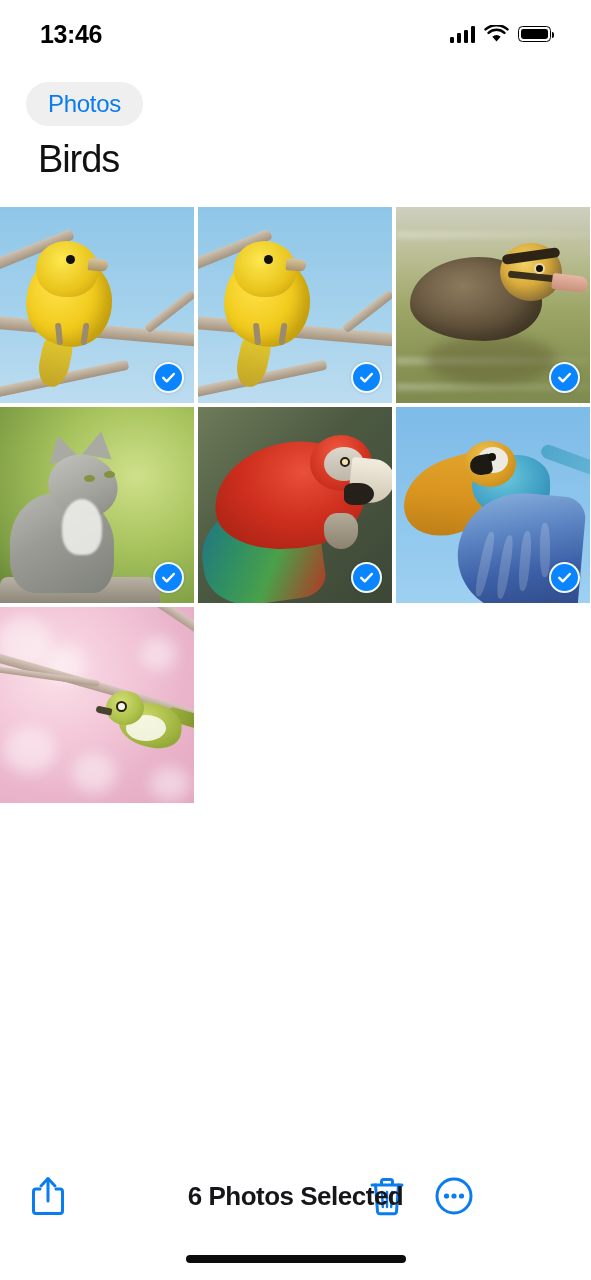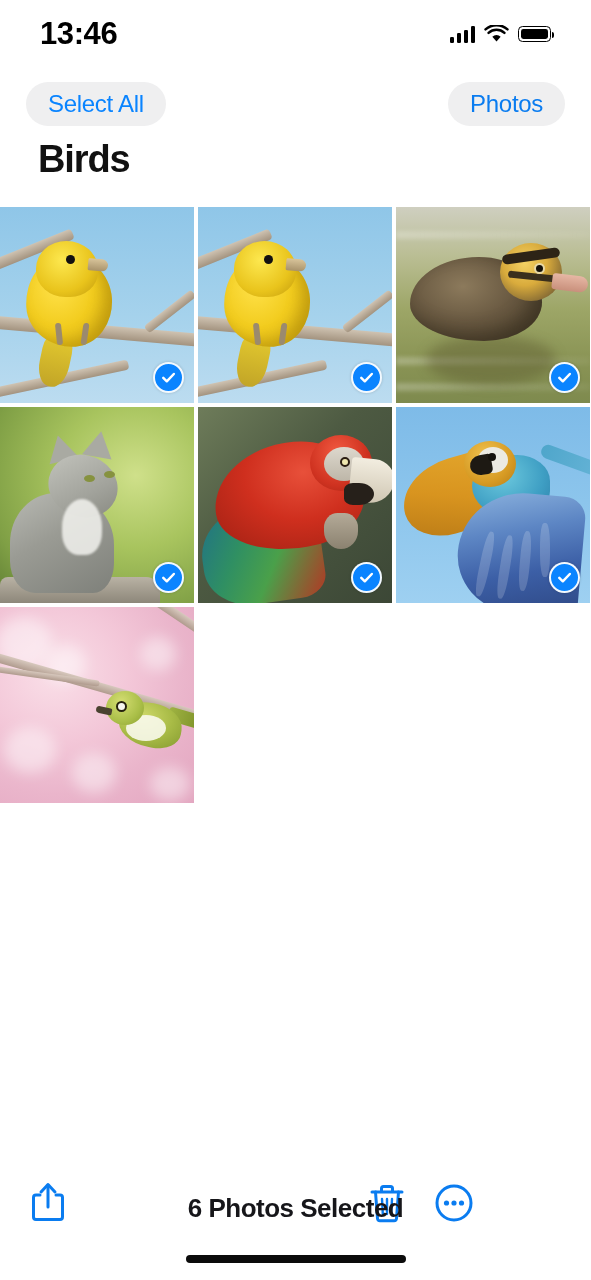--- a/index.html
+++ b/index.html
@@ -12,21 +12,21 @@
   }
   .screen { position:relative; width:591px; height:1280px; background:#fff; }
 
   
   .statusbar {
     position:absolute; top:0; left:0; width:591px; height:62px;
     display:flex; align-items:center; justify-content:space-between;
     padding:0 40px 0 40px;
   }
   .status-time {
-    font-size:31px; font-weight:600; color:#000; letter-spacing:-0.4px;
+    font-size:25px; font-weight:600; color:#000; letter-spacing:-0.4px;
     padding-top:6px;
   }
   .status-icons { display:flex; align-items:center; gap:9px; padding-top:6px; }
   .signal { display:flex; align-items:flex-end; gap:2.5px; height:17px; }
   .signal i { display:block; width:4.5px; background:#000; border-radius:1.2px; }
   .signal i:nth-child(1){ height:6px; }
   .signal i:nth-child(2){ height:9.5px; }
   .signal i:nth-child(3){ height:13px; }
   .signal i:nth-child(4){ height:17px; }
   .wifi { width:25px; height:18px; }
@@ -46,21 +46,21 @@
     background:#efeff0; border:none; border-radius:24px;
     color:#0a84ff; font-size:24px; font-weight:500;
     font-family:"Liberation Sans", sans-serif;
     padding:10px 22px; line-height:1; cursor:pointer;
     letter-spacing:-0.3px;
   }
   .pill.cancel { color:#0a7cf0; }
 
   .page-title {
     position:absolute; top:140px; left:38px;
-    font-size:38px; font-weight:bold; color:#111;
+    font-size:38px; font-weight:normal; color:#111;
     letter-spacing:-1.1px; line-height:1;
   }
 
   
   .grid {
     position:absolute; top:207px; left:0; width:591px;
     display:grid;
     grid-template-columns:194px 194px 194px;
     gap:4px 4px;
   }
@@ -314,21 +314,21 @@
   }
 
   
   .photo-count {
     position:absolute; top:1095px; left:0; width:591px;
     text-align:center; font-size:23px; font-weight:600; color:#16161a;
     letter-spacing:-0.3px;
   }
   .toolbar {
     position:absolute; top:1168px; left:0; width:504px; height:56px;
-    display:flex; align-items:flex-end; justify-content:space-between;
+    display:flex; align-items:center; justify-content:space-between;
     padding:0 30px;
   }
   .tb-icon { cursor:pointer; display:flex; align-items:center; justify-content:center; }
   .tb-right { display:flex; align-items:center; gap:28px; }
   .selected-label {
     position:absolute; left:0; width:591px; text-align:center;
     font-size:26px; font-weight:600; color:#16161a; letter-spacing:-0.5px;
     pointer-events:none;
   }
   .home-indicator {
@@ -355,21 +355,20 @@
         <path d="M4.6 8.4 a12.4 12.4 0 0 1 16.8 0" stroke="#000" stroke-width="2.6" fill="none" stroke-linecap="round"></path>
         <path d="M1.4 4.6 a17.4 17.4 0 0 1 23.2 0" stroke="#000" stroke-width="2.6" fill="none" stroke-linecap="round"></path>
       </svg>
       <div class="battery">
         <div class="fill"></div>
       </div>
     </div>
   </div>
 
   <div class="navbar">
-    <button class="pill">Select All</button>
     <button class="pill cancel">Photos</button>
   </div>
 
   <div class="page-title">Birds</div>
 
   <div class="grid">
 
     <div class="cell">
       <div class="art p-canary">
         <div class="branch" style="left:-10px; top:118px; width:220px; height:13px; transform:rotate(5deg);"></div>

